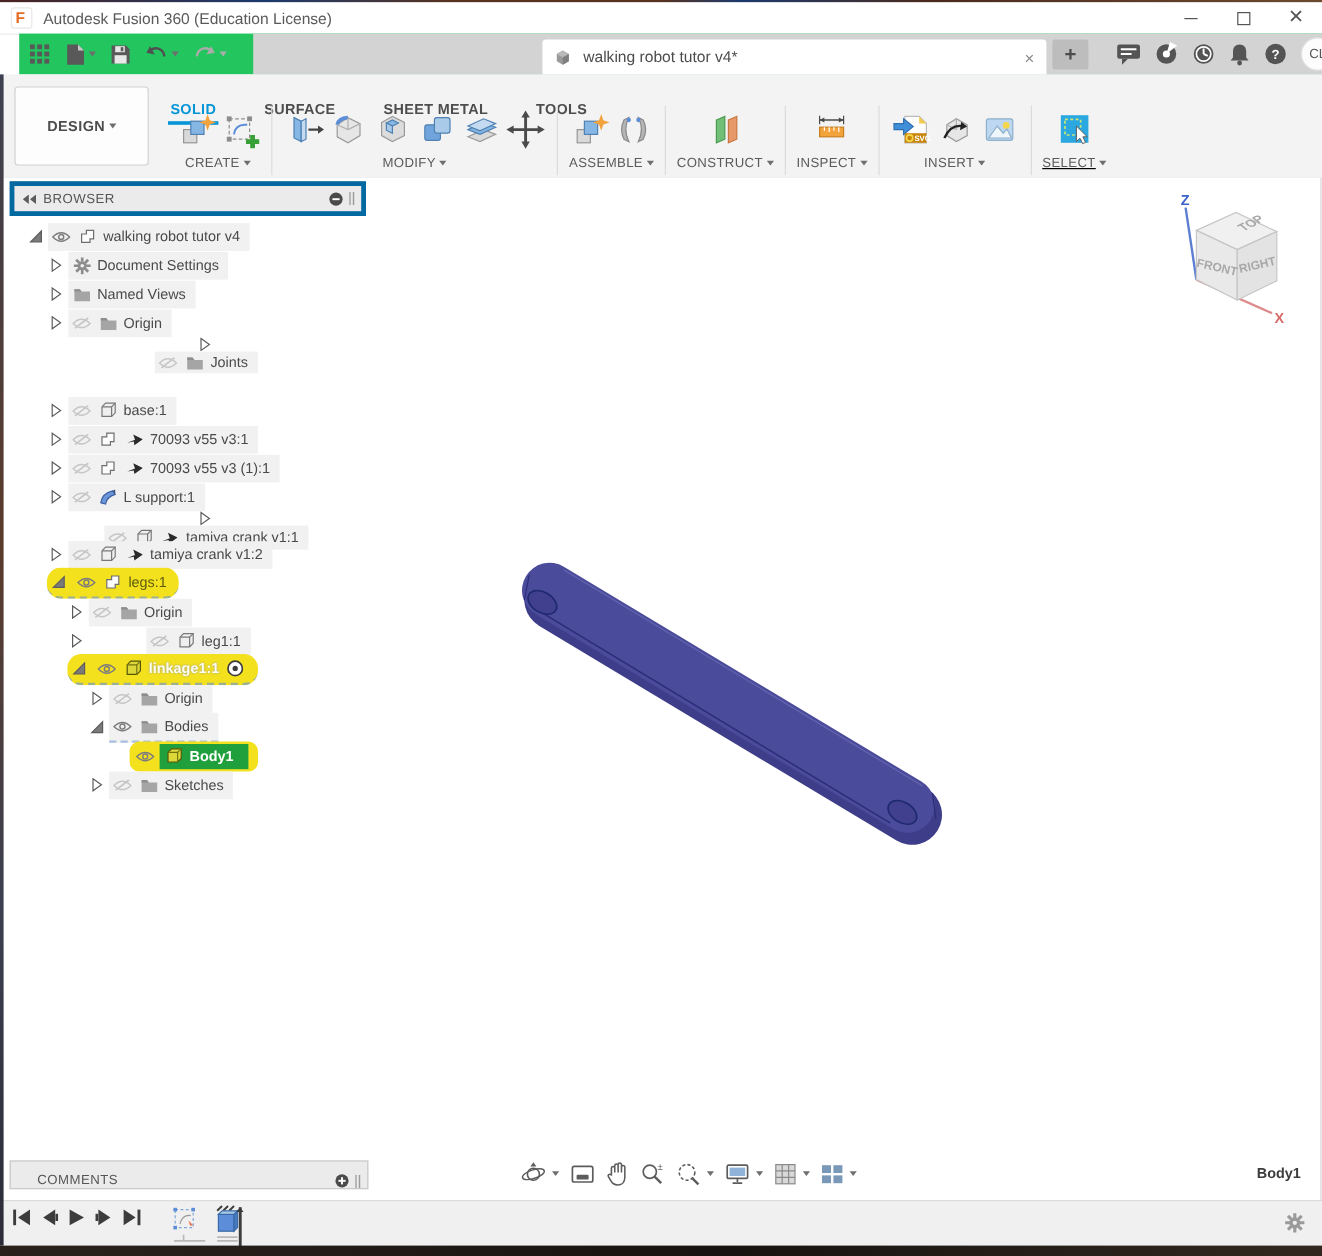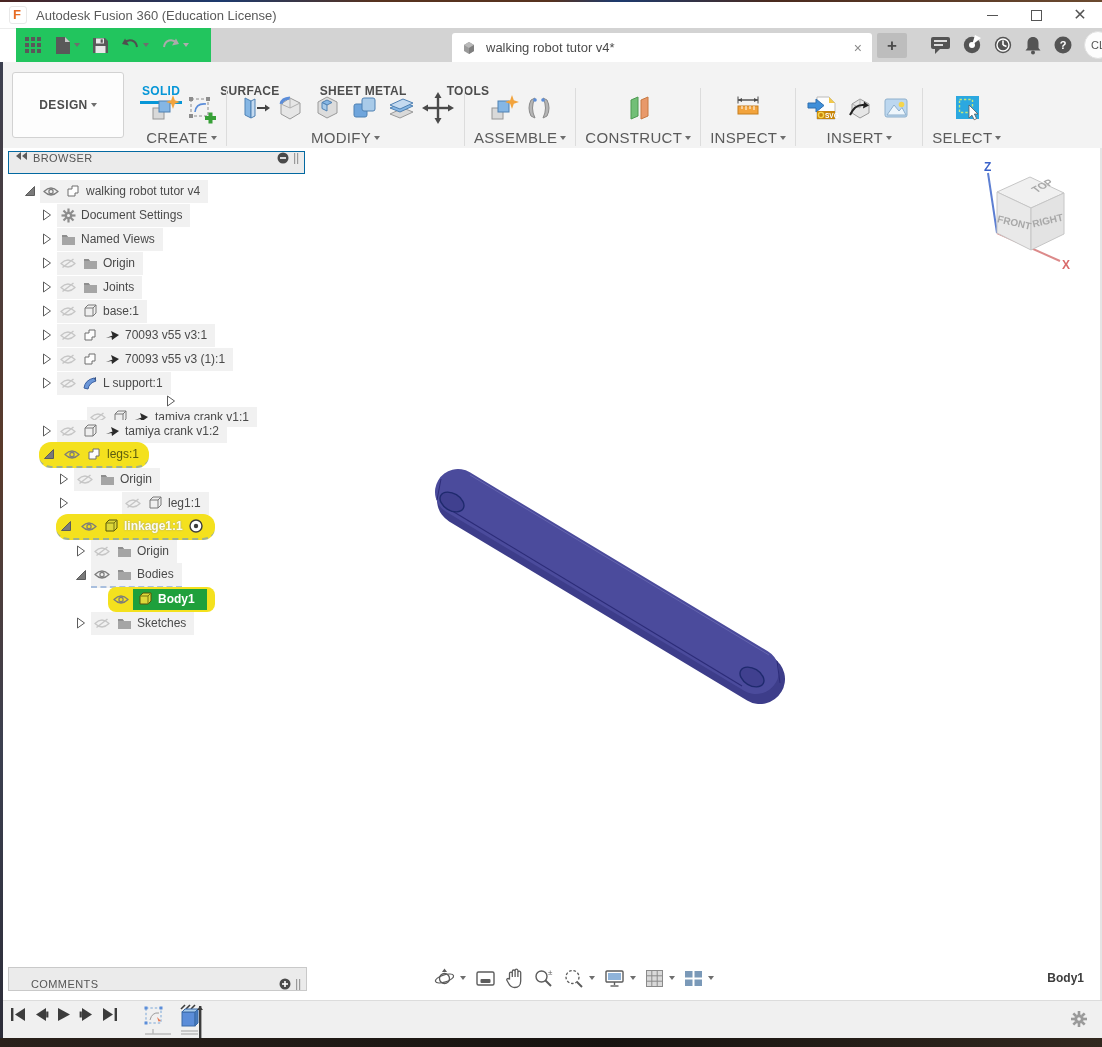--- a/index.html
+++ b/index.html
@@ -35,30 +35,30 @@
   .avatar{width:26px;height:26px;border-radius:50%;background:#fdfdfd;border:1px solid #e0e0e0;display:flex;align-items:center;justify-content:center;font-size:11px;color:#555;}
 
   
   .ribbon{position:absolute;left:0;top:62px;width:1102px;height:86px;background:#f3f3f3;border-bottom:1px solid #d5d5d5;}
   .design-btn{position:absolute;left:12px;top:10px;width:110px;height:64px;background:#fdfdfd;border:1px solid #d2d2d2;border-radius:3px;display:flex;align-items:center;justify-content:center;font-size:12px;font-weight:bold;color:#4d4d4d;letter-spacing:.4px;}
   .rtabs{position:absolute;left:140px;top:0;height:24px;display:flex;gap:36px;align-items:center;margin-top:18px;}
   .rtab{font-size:12px;font-weight:bold;color:#4d4d4d;letter-spacing:.3px;padding:4px 2px 3px;border-bottom:3px solid transparent;}
   .rtab.active{color:#0696d7;border-bottom-color:#0696d7;}
   .rgroups{position:absolute;left:137px;top:26px;height:58px;display:flex;}
   .rgroup{display:flex;flex-direction:column;align-items:center;padding:0 9px;border-right:1px solid #dcdcdc;}
-  .rgroup:last-child{border-right:none;}
+  .rgroup:last-child{border-right:none;text-decoration:underline;}
   .gicons{display:flex;align-items:center;gap:3px;height:40px;}
-  .glabel{font-size:15px;color:#5a5a5a;letter-spacing:.3px;display:flex;align-items:center;margin-top:2px;}
+  .glabel{font-size:11px;color:#5a5a5a;letter-spacing:.3px;display:flex;align-items:center;margin-top:2px;}
 
   
   .viewport{position:absolute;left:0;top:148px;width:1100px;height:852px;background:#fff;border-right:2px solid #e5e5e5;}
 
   
   .browser{position:absolute;left:8px;top:3px;width:297px;}
-  .bheader{height:21px;background:#ebebeb;border:1px solid #0369a1;display:flex;align-items:flex-start;font-size:11px;color:#555;letter-spacing:.4px;}
+  .bheader{height:21px;background:#ebebeb;border:4px solid #0369a1;display:flex;align-items:center;font-size:11px;color:#555;letter-spacing:.4px;}
   .btree{margin-top:5px;}
   .trow{height:24px;display:flex;align-items:center;font-size:12px;color:#4a4a4a;}
   .chip{display:inline-flex;align-items:center;background:#f1f1f1;padding:2px 8px 2px 2px;gap:4px;height:19px;}
   .cell{display:inline-flex;align-items:center;justify-content:center;width:18px;}
   .expcell{display:inline-flex;width:16px;justify-content:center;margin-right:2px;}
   .hl-marker{background:#f4e11e;border-radius:12px;padding:2px 10px 2px 2px;display:inline-flex;align-items:center;gap:4px;height:20px;border-bottom:2px dashed rgba(110,150,205,.65);}
   .hl-marker .lab{color:#5c5c10;}
   .hl-active .lab{color:#fdfdf0;font-weight:bold;text-shadow:0 0 2px #999;}
   .hl-greenwrap{background:#f4e11e;border-radius:8px;padding:2px 8px 2px 4px;display:inline-flex;align-items:center;gap:3px;height:21px;}
   .hl-green{background:#1fa03c;display:inline-flex;align-items:center;gap:4px;padding:1px 12px 1px 3px;height:19px;}
@@ -552,21 +552,21 @@
               </span>
               <span class="cell">
                 <svg width="15" height="13" viewBox="0 0 15 13">
                   <path d="M1,2 h4.5 l1.5,2 h7 v8 h-13 Z" fill="#a5a5a5"></path>
                   <path d="M1,2 h4.5 l1.5,2 h-6 Z" fill="#8e8e8e"></path>
                 </svg>
               </span>
               <span class="lab">Origin</span>
             </span>
           </div>
-          <div class="trow" style="padding-left: 31px;">
+          <div class="trow" style="padding-left: 31px; flex-direction: column;">
             <span class="expcell">
               <svg width="10" height="12" viewBox="0 0 10 12">
                 <polygon points="1.5,1 8.5,6 1.5,11" fill="#fff" stroke="#5c5c5c"></polygon>
               </svg>
             </span>
             <span class="chip ">
               <span class="cell">
                 <svg width="16" height="11" viewBox="0 0 16 11">
                   <path d="M1,5.5 Q8,-1.5 15,5.5 Q8,12.5 1,5.5 Z" fill="none" stroke="#c6c6c6" stroke-width="1.2"></path>
                   <line x1="2.5" y1="9.5" x2="13.5" y2="1" stroke="#c6c6c6" stroke-width="1.4"></line>
@@ -574,21 +574,21 @@
               </span>
               <span class="cell">
                 <svg width="15" height="13" viewBox="0 0 15 13">
                   <path d="M1,2 h4.5 l1.5,2 h7 v8 h-13 Z" fill="#a5a5a5"></path>
                   <path d="M1,2 h4.5 l1.5,2 h-6 Z" fill="#8e8e8e"></path>
                 </svg>
               </span>
               <span class="lab">Joints</span>
             </span>
           </div>
-          <div class="trow" style="padding-left: 31px;">
+          <div class="trow" style="padding-left: 31px; margin-top: 25px;">
             <span class="expcell">
               <svg width="10" height="12" viewBox="0 0 10 12">
                 <polygon points="1.5,1 8.5,6 1.5,11" fill="#fff" stroke="#5c5c5c"></polygon>
               </svg>
             </span>
             <span class="chip ">
               <span class="cell">
                 <svg width="16" height="11" viewBox="0 0 16 11">
                   <path d="M1,5.5 Q8,-1.5 15,5.5 Q8,12.5 1,5.5 Z" fill="none" stroke="#c6c6c6" stroke-width="1.2"></path>
                   <line x1="2.5" y1="9.5" x2="13.5" y2="1" stroke="#c6c6c6" stroke-width="1.4"></line>

